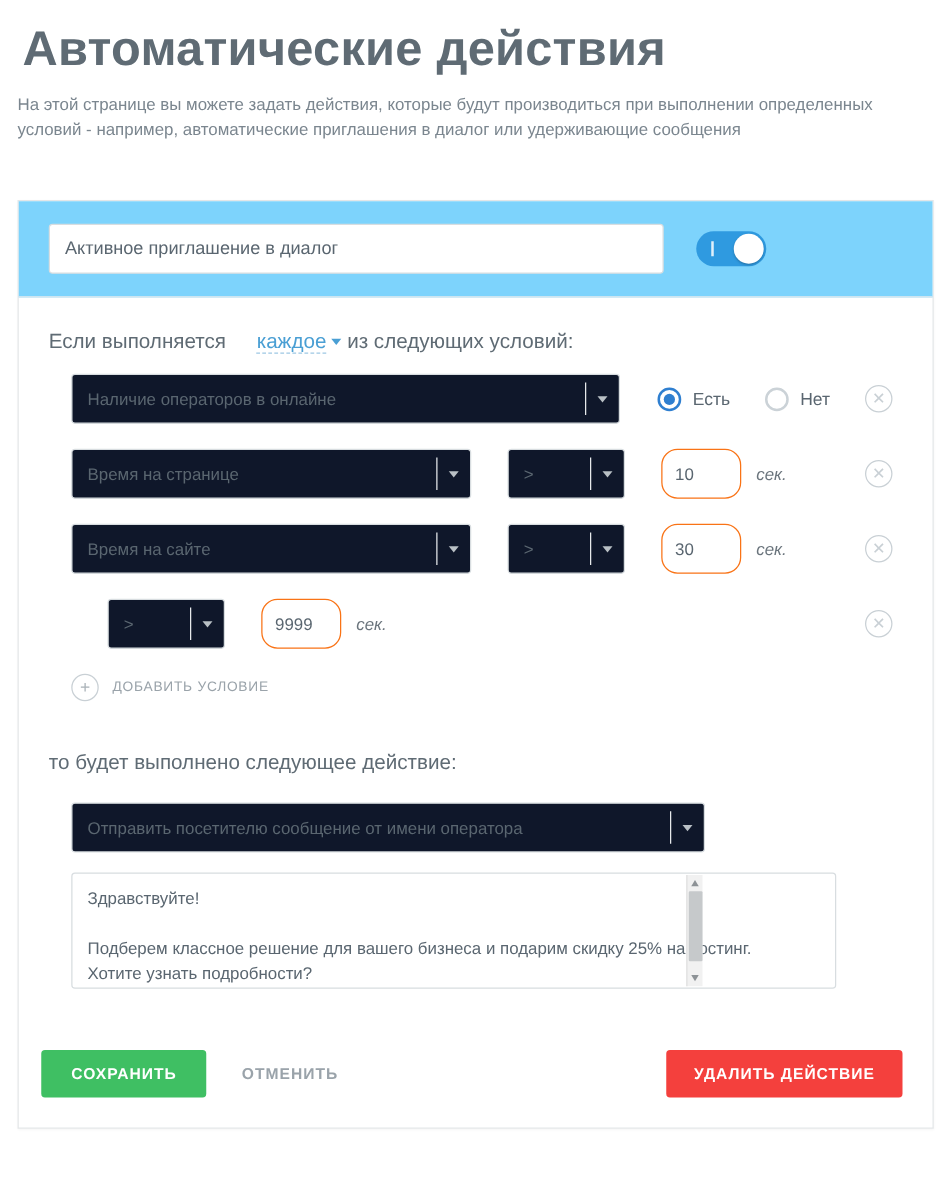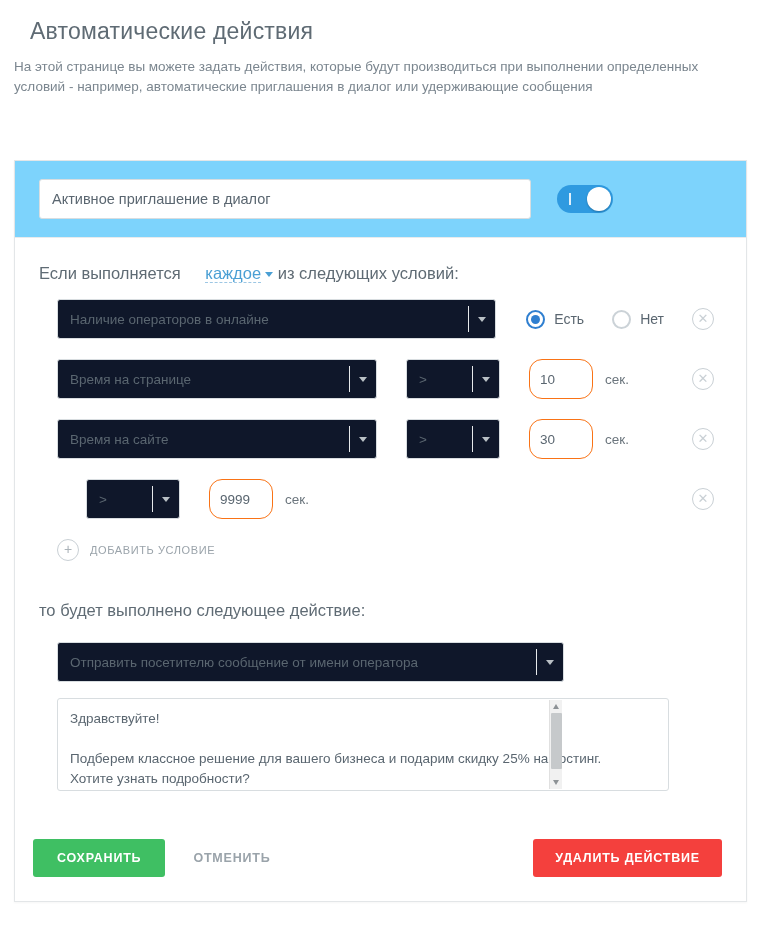--- a/index.html
+++ b/index.html
@@ -17,24 +17,24 @@
     position: relative;
     width: 761px;
     height: 950px;
     background: #ffffff;
   }
   
   .header {
     padding: 18px 14px 0 14px;
   }
   .page-title {
-    font-size: 23px;
-    font-weight: 400;
+    font-size: 39px;
+    font-weight: 700;
     color: #5f6b74;
-    margin: 0 0 12px 16px;
+    margin: 0 0 12px 4px;
     letter-spacing: 0.2px;
   }
   .page-desc {
     font-size: 13.5px;
     line-height: 20px;
     color: #7b868f;
     max-width: 740px;
     margin: 0;
   }
   
@@ -174,20 +174,21 @@
     font-size: 13.5px;
     color: #5a6670;
     font-family: "Liberation Sans", sans-serif;
     background: #fff;
     outline: none;
   }
   .unit {
     margin-left: 12px;
     font-size: 13.5px;
     color: #6b757d;
+    font-style: italic;
   }
   .radio-group {
     display: flex;
     align-items: center;
     margin-left: 30px;
   }
   .radio {
     display: flex;
     align-items: center;
     margin-right: 28px;

